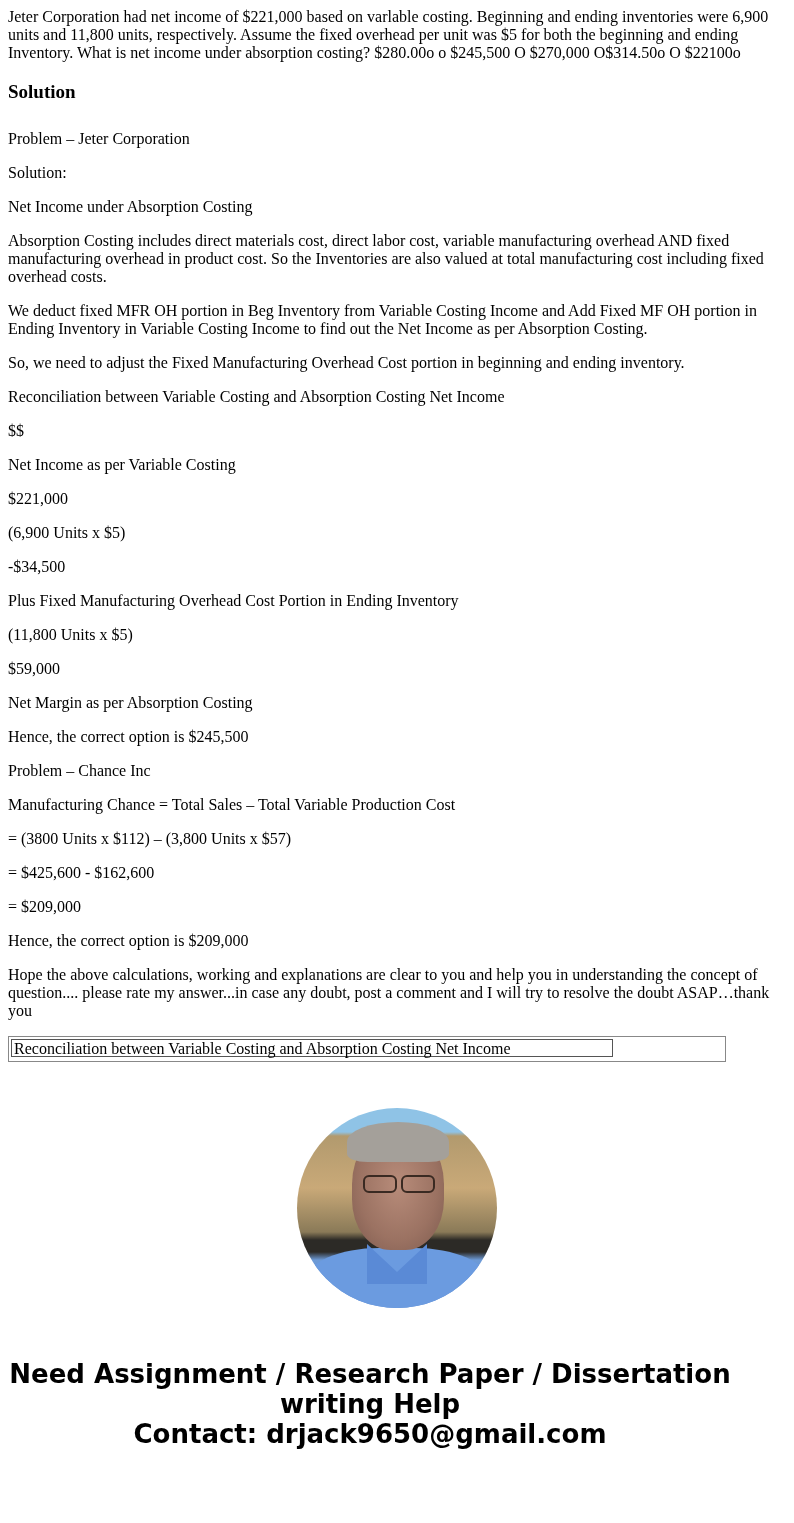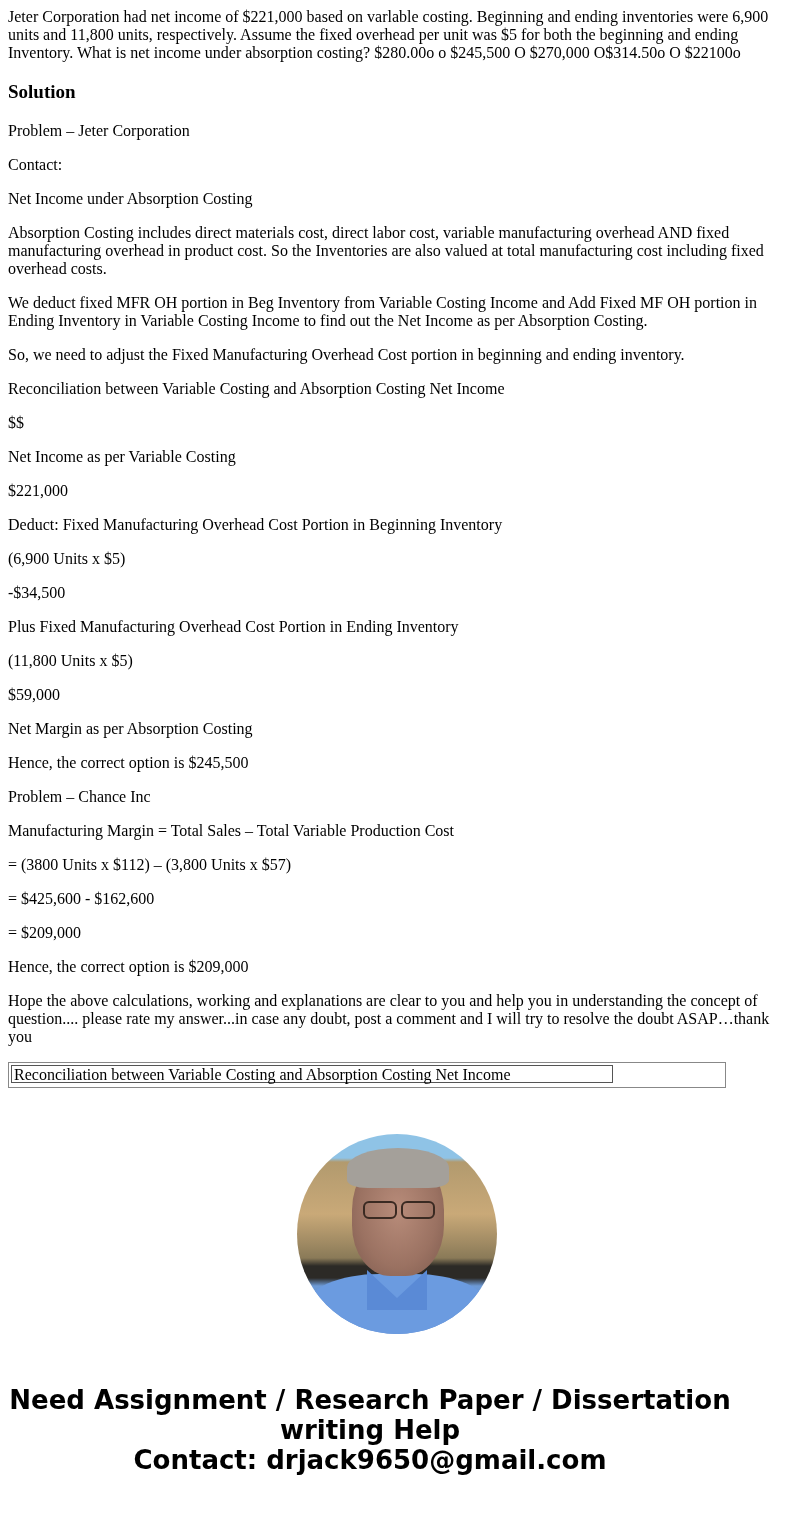--- a/index.html
+++ b/index.html
@@ -5,21 +5,21 @@
   html, body { margin: 0; padding: 0; background: #ffffff; }
   body {
     width: 794px;
     font-family: "Liberation Serif", serif;
     font-size: 16px;
     line-height: 18px;
     color: #000;
   }
   .content { padding: 8px 8px 16px 8px; width: 778px; }
   p { margin: 0 0 16px 0; }
-  h2 { font-size: 19px; font-weight: bold; margin: 0 0 19px 0; line-height: 22px; padding-top: 3px; }
+  h2 { font-size: 19px; font-weight: bold; margin: 0 0 27px 0; line-height: 22px; padding-top: 3px; }
   .bold { font-weight: normal; }
   .recon-table {
     border: 1px solid #888;
     width: 718px;
     height: 26px;
     overflow: hidden;
     margin-top: 0;
     padding: 2px;
     box-sizing: border-box;
     position: relative;
@@ -83,40 +83,39 @@
   }
 </style>
 </head>
 <body>
 
 <div class="content">
   <p>Jeter Corporation had net income of $221,000 based on varlable costing. Beginning and ending inventories were 6,900 units and 11,800 units, respectively. Assume the fixed overhead per unit was $5 for both the beginning and ending Inventory. What is net income under absorption costing? $280.00o o $245,500 O $270,000 O$314.50o O $22100o</p>
   <h2>Solution</h2>
 
   <p class="bold">Problem – Jeter Corporation</p>
-  <p>Contact:</p>
+  <p>Solution:</p>
   <p class="bold">Net Income under Absorption Costing</p>
   <p>Absorption Costing includes direct materials cost, direct labor cost, variable manufacturing overhead AND fixed manufacturing overhead in product cost. So the Inventories are also valued at total manufacturing cost including fixed overhead costs.</p>
   <p>We deduct fixed MFR OH portion in Beg Inventory from Variable Costing Income and Add Fixed MF OH portion in Ending Inventory in Variable Costing Income to find out the Net Income as per Absorption Costing.</p>
   <p>So, we need to adjust the Fixed Manufacturing Overhead Cost portion in beginning and ending inventory.</p>
   <p>Reconciliation between Variable Costing and Absorption Costing Net Income</p>
   <p class="bold">$$</p>
   <p>Net Income as per Variable Costing</p>
   <p>$221,000</p>
-  <p>Deduct: Fixed Manufacturing Overhead Cost Portion in Beginning Inventory</p>
   <p>(6,900 Units x $5)</p>
   <p>-$34,500</p>
   <p>Plus Fixed Manufacturing Overhead Cost Portion in Ending Inventory</p>
   <p>(11,800 Units x $5)</p>
   <p>$59,000</p>
   <p>Net Margin as per Absorption Costing</p>
   <p class="bold">Hence, the correct option is $245,500</p>
 
   <p class="bold">Problem – Chance Inc</p>
-  <p>Manufacturing Margin = Total Sales – Total Variable Production Cost</p>
+  <p>Manufacturing Chance = Total Sales – Total Variable Production Cost</p>
   <p>= (3800 Units x $112) – (3,800 Units x $57)</p>
   <p>= $425,600 - $162,600</p>
   <p>= $209,000</p>
   <p class="bold">Hence, the correct option is $209,000</p>
 
   <p>Hope the above calculations, working and explanations are clear to you and help you in understanding the concept of question.... please rate my answer...in case any doubt, post a comment and I will try to resolve the doubt ASAP…thank you</p>
 
   <div class="recon-table">
     <div class="recon-inner">Reconciliation between Variable Costing and Absorption Costing Net Income</div>
     <div class="recon-row2a"></div>

